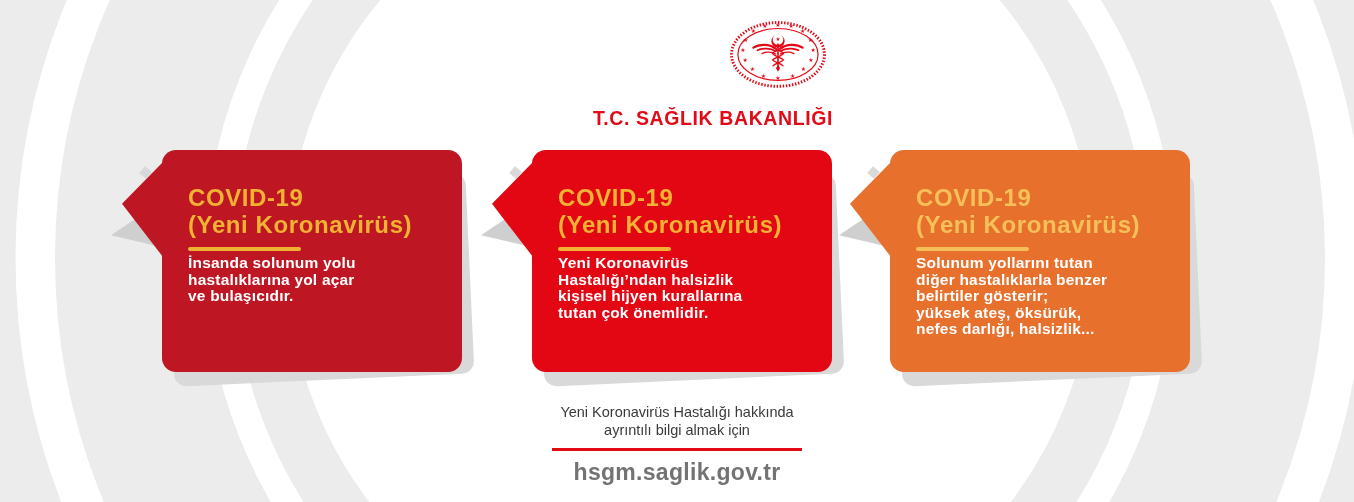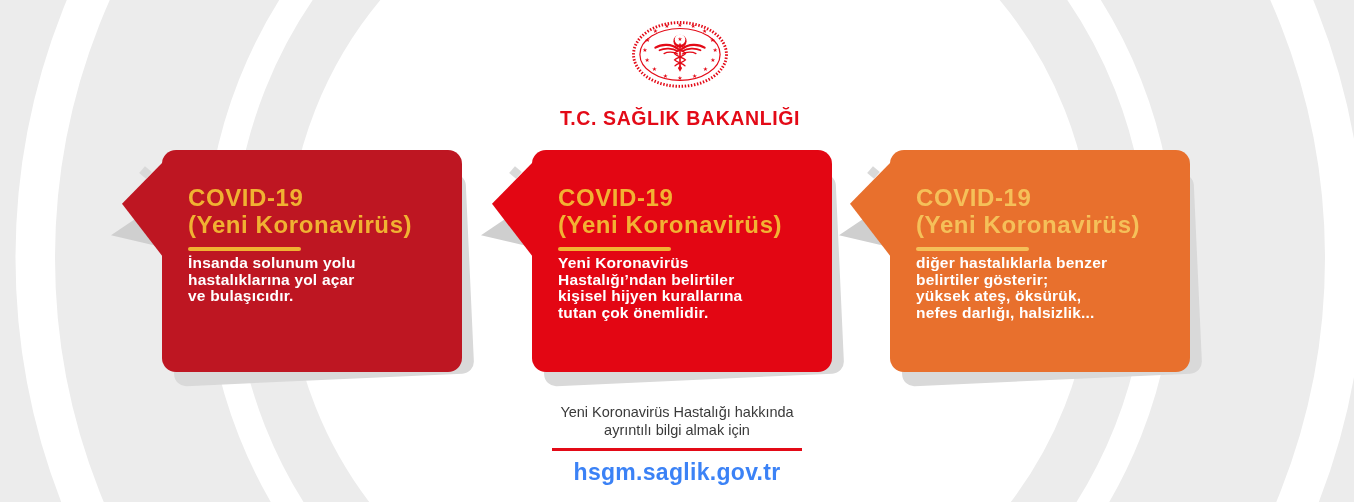--- a/index.html
+++ b/index.html
@@ -7,21 +7,21 @@
     position:relative;
     width:1354px;height:502px;
     background:#ffffff;
     overflow:hidden;
     font-family:"Liberation Sans", sans-serif;
     margin:0 auto;
   }
   
   .bg-arcs{position:absolute;left:0;top:0;width:1354px;height:502px;z-index:0;}
   
-  .logo-wrap{position:absolute;left:527px;top:18px;width:306px;text-align:center;z-index:3;}
+  .logo-wrap{position:absolute;left:527px;top:18px;width:306px;text-align:right;z-index:3;}
   .logo-svg{width:110px;height:82px;display:inline-block;}
   .ministry-title{
     margin-top:3px;
     font-size:19.5px;font-weight:bold;letter-spacing:0.6px;
     color:#e30a17;white-space:nowrap;
   }
   
   .card{
     position:absolute;top:150px;width:300px;height:222px;
     border-radius:14px;z-index:2;
@@ -148,45 +148,46 @@
     <div class="tail-shadow"></div>
     <div class="tail-speck"></div>
     <div class="card-tail" style="background-color: rgb(227, 6, 19);"></div>
     <div class="card-title" style="color: rgb(242, 178, 51);">
       <div>COVID-19</div>
       <div>(Yeni Koronavirüs)</div>
     </div>
     <div class="title-underline" style="background-color: rgb(242, 178, 51);"></div>
     <div class="card-body" style="color: rgb(255, 255, 255);">
       <div>Yeni Koronavirüs</div>
-      <div>Hastalığı’ndan belirtiler</div>
+      <div>Hastalığı’ndan halsizlik</div>
       <div>kişisel hijyen kurallarına</div>
       <div>tutan çok önemlidir.</div>
     </div>
   </div>
 
   <div class="card card-3" style="background-color: rgb(232, 112, 45);">
     <div class="tail-shadow"></div>
     <div class="tail-speck"></div>
     <div class="card-tail" style="background-color: rgb(232, 112, 45);"></div>
     <div class="card-title" style="color: rgb(245, 192, 89);">
       <div>COVID-19</div>
       <div>(Yeni Koronavirüs)</div>
     </div>
     <div class="title-underline" style="background-color: rgb(245, 192, 89);"></div>
     <div class="card-body" style="color: rgb(255, 255, 255);">
+      <div>Solunum yollarını tutan</div>
       <div>diğer hastalıklarla benzer</div>
       <div>belirtiler gösterir;</div>
       <div>yüksek ateş, öksürük,</div>
       <div>nefes darlığı, halsizlik...</div>
     </div>
   </div>
 
   <div class="footer">
     <div class="footer-info">
       <div>Yeni Koronavirüs Hastalığı hakkında</div>
       <div>ayrıntılı bilgi almak için</div>
     </div>
     <div class="footer-divider" style="background-color: rgb(227, 10, 23);"></div>
-    <div class="footer-link" style="color: #3b82f6;">hsgm.saglik.gov.tr</div>
+    <div class="footer-link" style="color: #737373;">hsgm.saglik.gov.tr</div>
   </div>
 
 </div>
 
 </body></html>

